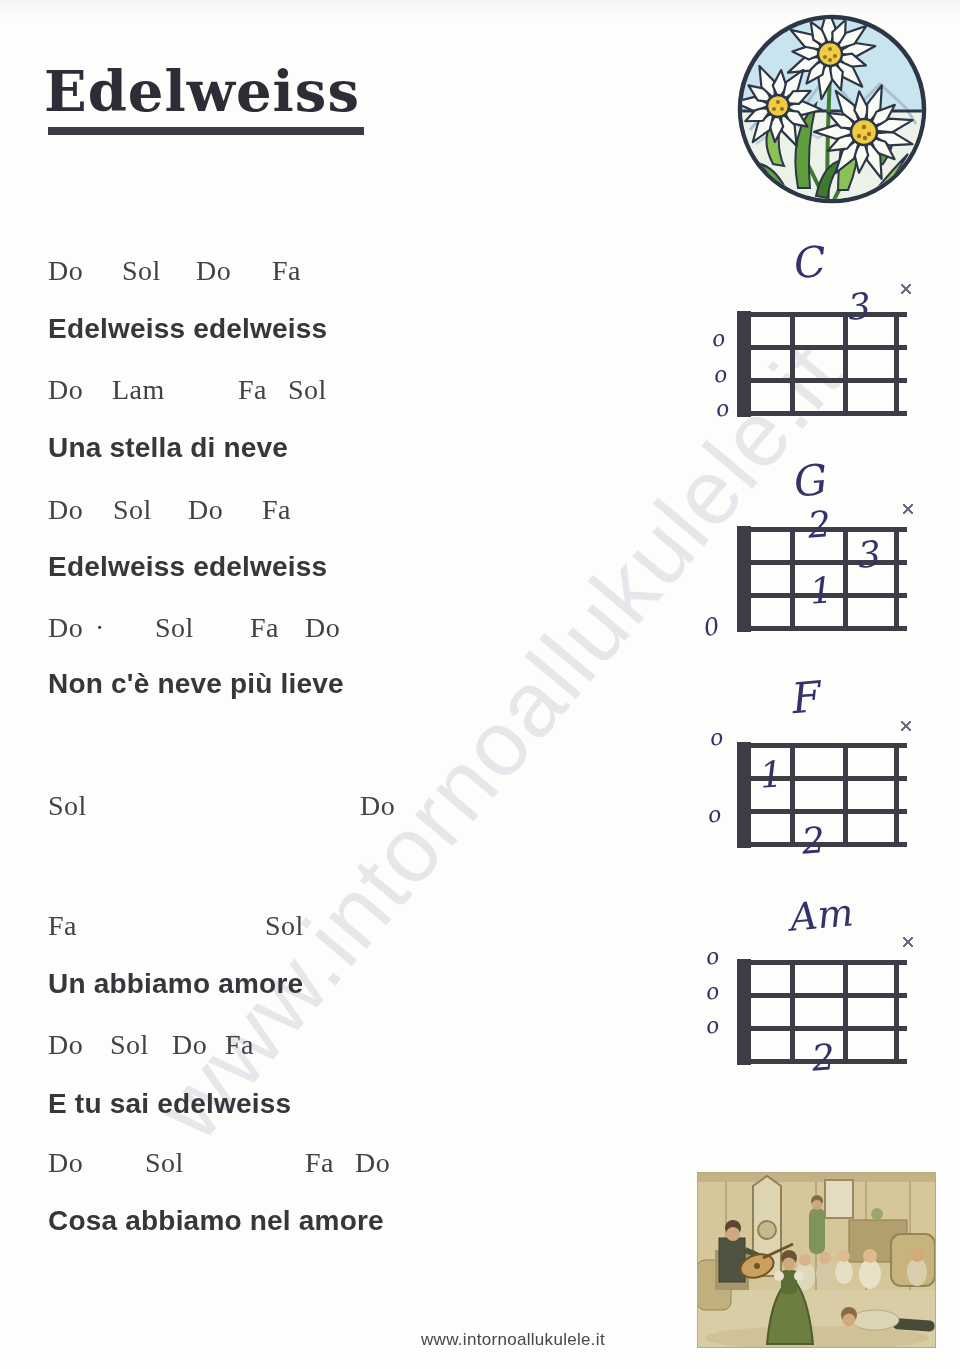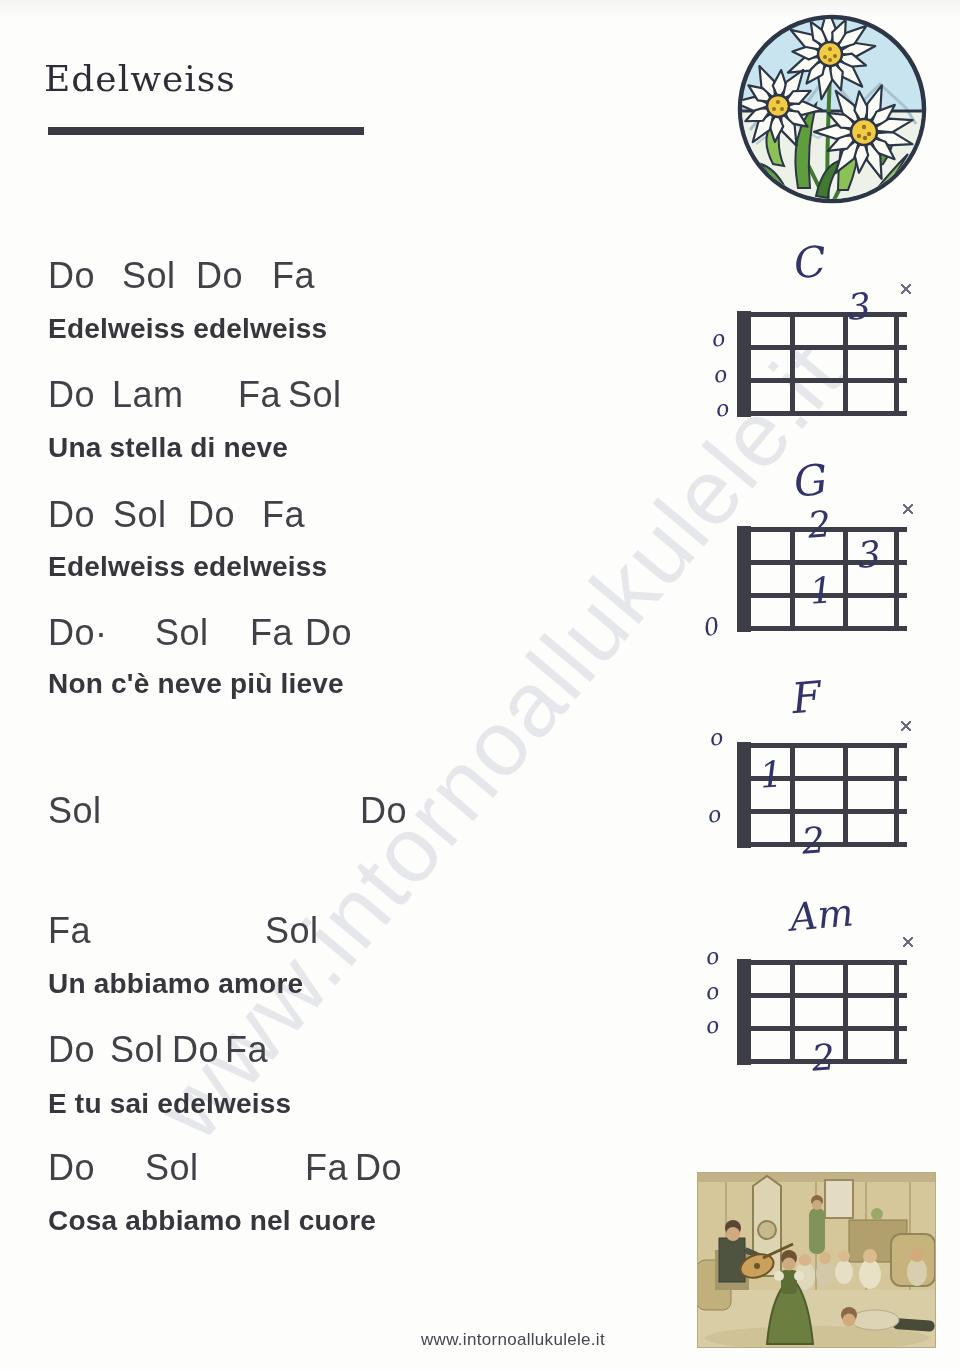--- a/index.html
+++ b/index.html
@@ -14,28 +14,28 @@
   .watermark{
     position:absolute;left:-85px;top:688px;width:1170px;
     transform:rotate(-50deg);transform-origin:center;
     font-size:92px;letter-spacing:2px;white-space:nowrap;
     color:#c6cad6;opacity:.42;z-index:0;text-align:center;
   }
   .content{position:absolute;inset:0;z-index:1;}
   
   .title{
     position:absolute;left:44px;top:58px;
-    font-family:"DejaVu Serif",serif;font-weight:normal;
-    font-size:36px;color:#2d2d38;letter-spacing:1px;text-align:center;
+    font-family:"DejaVu Serif",serif;font-weight:bold;
+    font-size:56px;color:#2d2d38;letter-spacing:1px;text-align:center;
   }
   .title-underline{position:absolute;left:48px;top:127px;width:316px;height:8px;background:#3a3a45;}
   
   .lyrics{position:absolute;left:48px;top:0;width:640px;height:100%;}
   .line{position:absolute;left:0;height:36px;width:640px;}
-  .line.chords span{position:absolute;top:0;font-size:36px;color:#414147;letter-spacing:.5px;}
+  .line.chords span{position:absolute;top:0;font-size:28px;color:#414147;letter-spacing:.5px;font-family:Liberation Serif, serif;}
   .line.lyric{font-size:28px;font-weight:bold;color:#36363c;letter-spacing:.2px;}
   
   .chord{position:absolute;left:690px;width:260px;height:235px;}
   .grid{
     position:absolute;left:47px;top:78px;width:170px;height:104px;
     background-image:
       linear-gradient(#3d3d47,#3d3d47),linear-gradient(#3d3d47,#3d3d47),
       linear-gradient(#3d3d47,#3d3d47),linear-gradient(#3d3d47,#3d3d47),
       linear-gradient(#3d3d47,#3d3d47),linear-gradient(#3d3d47,#3d3d47),
       linear-gradient(#3d3d47,#3d3d47);
@@ -208,21 +208,21 @@
       <span style="left:124px">Do</span>
       <span style="left:177px">Fa</span>
     </div>
     <div class="line lyric" style="top:1088px">E tu sai edelweiss</div>
     <div class="line chords" style="top:1147px">
       <span style="left:0">Do</span>
       <span style="left:97px">Sol</span>
       <span style="left:257px">Fa</span>
       <span style="left:307px">Do</span>
     </div>
-    <div class="line lyric" style="top:1205px">Cosa abbiamo nel cuore</div>
+    <div class="line lyric" style="top:1205px">Cosa abbiamo nel amore</div>
   </div>
 
   <div class="chord" style="top:234px">
     <span class="hand chord-label" style="left:104px;top:8px">C</span>
     <div class="artifact" style="left:211px;top:50px"></div>
     <div class="grid"></div>
     <span class="hand finger" style="left:158px;top:55px">3</span>
     <span class="hand open" style="left:22px;top:94px">o</span>
     <span class="hand open" style="left:24px;top:130px">o</span>
     <span class="hand open" style="left:26px;top:164px">o</span>

